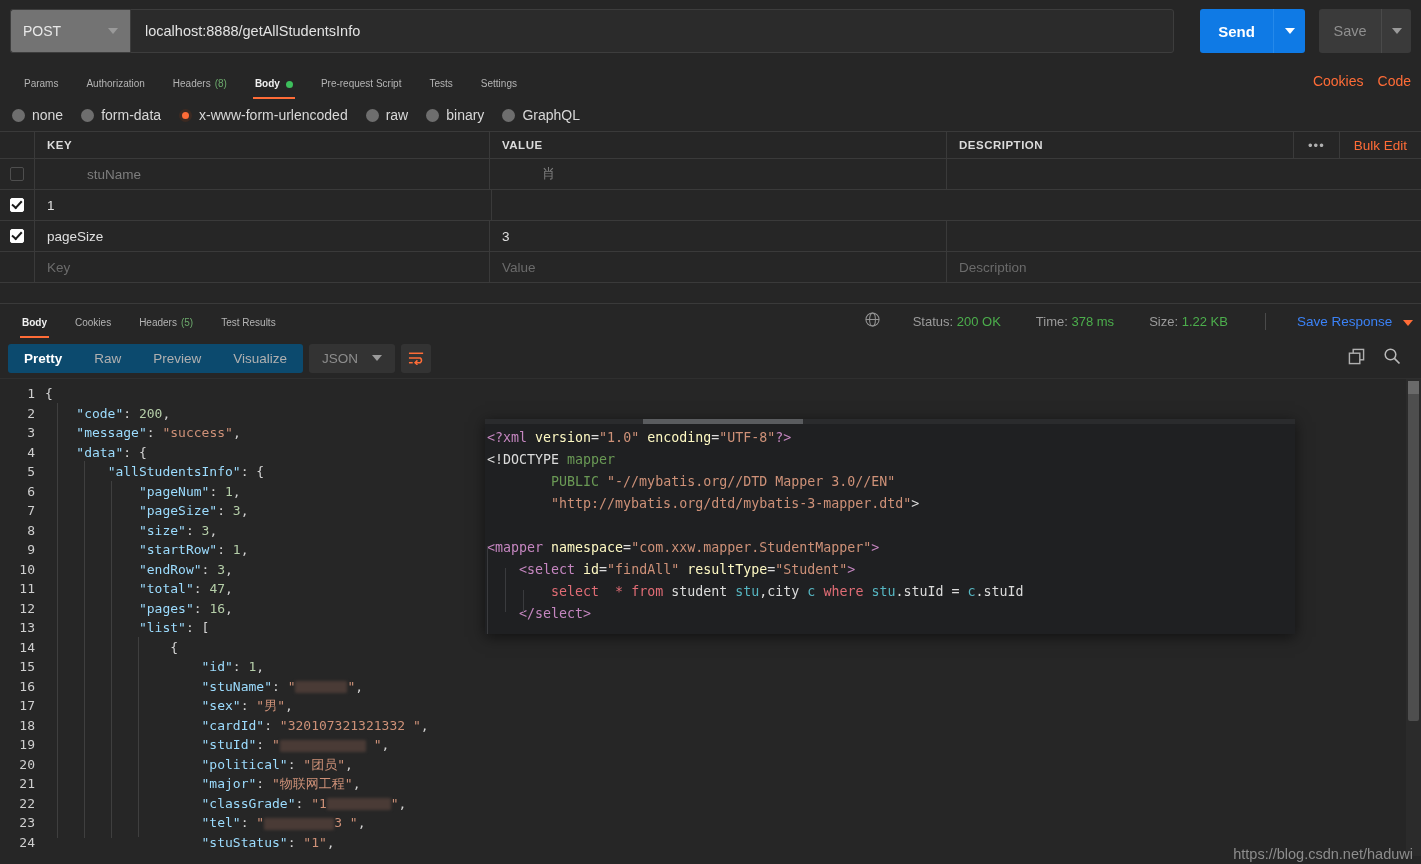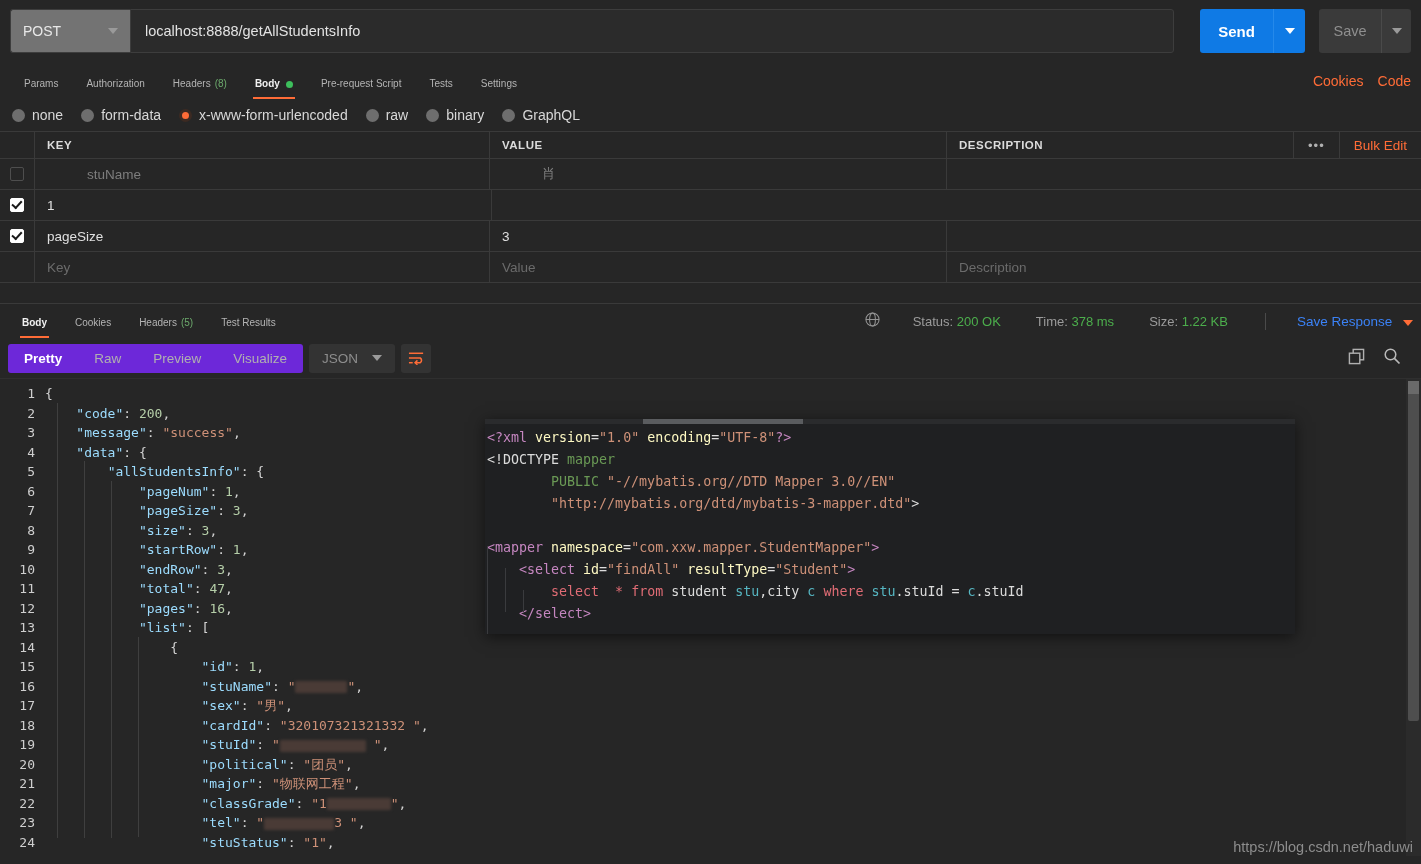--- a/index.html
+++ b/index.html
@@ -165,21 +165,21 @@
   .meta-item { color: #9b9b9b; margin-right: 18px; white-space: nowrap; }
   .meta-val { color: #4cae4c; }
   .meta-sep { width: 1px; height: 17px; background: #4a4a4a; margin: 0 14px 0 2px; }
   .save-resp { color: #3b82f6; font-size: 13.5px; cursor: pointer; white-space: nowrap; }
   .save-resp .caret { border-top-color: #ff6c37; display:inline-block; margin-left: 7px; }
 
   
   .fmt-bar {
     display: flex; align-items: center; height: 40px; padding: 0 8px; gap: 6px;
   }
-  .fmt-group { display: flex; background: #6d28d9; border-radius: 3px; overflow: hidden; }
+  .fmt-group { display: flex; background: #0c4a6e; border-radius: 3px; overflow: hidden; }
   .fmt-btn {
     padding: 7px 16px; font-size: 13.5px; color: #b0b0b0; cursor: pointer;
   }
   .fmt-btn.active { color: #ffffff; font-weight: bold; }
   .json-select {
     display: flex; align-items: center; gap: 14px;
     background: #333333; border-radius: 3px;
     padding: 7px 13px; cursor: pointer;
     color: #8d8d8d; font-size: 13.5px;
   }
@@ -261,21 +261,21 @@
   .xdoc { color: #6a9955; }
   .xkw { color: #e06c75; }
   .xid { color: #56b6c2; }
   .xwhite { color: #dcdcdc; }
   .xgutter-line {
     position: absolute; width: 1px; background: #3a3b3e; top: 8px; bottom: 0;
   }
 
   
   .watermark {
-    position: absolute; right: 8px; bottom: 9px;
+    position: absolute; right: 8px; bottom: 2px;
     color: #8d8d8d; font-size: 14.5px;
     font-family: "Liberation Sans", sans-serif;
   }
 </style>
 </head>
 <body>
 
 <div class="req-bar">
   <div class="method-select">
     <span>POST</span>

